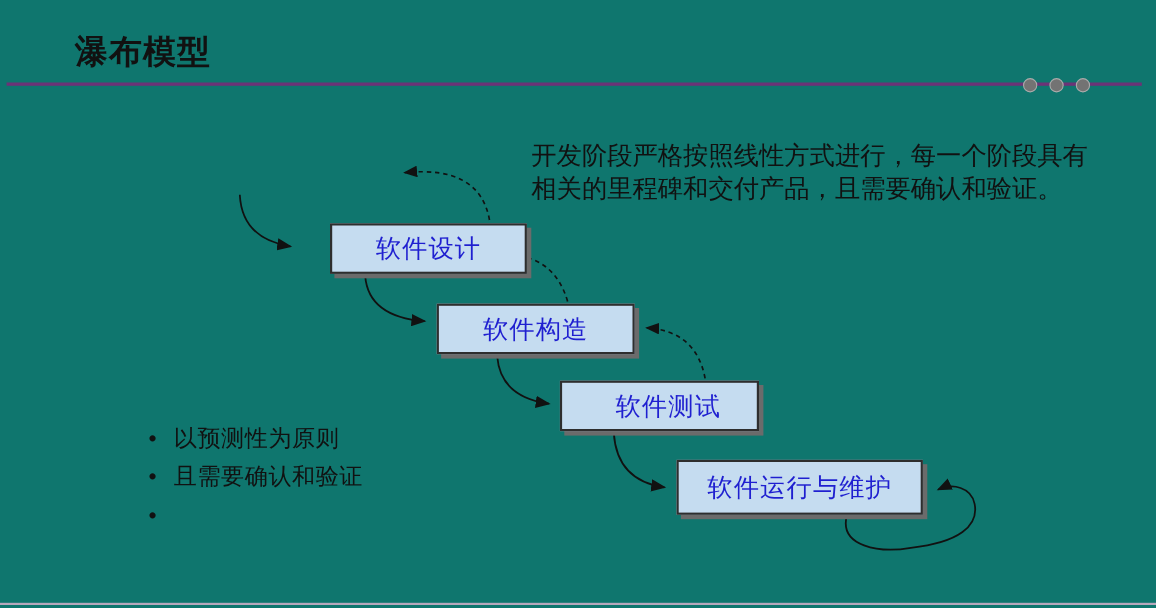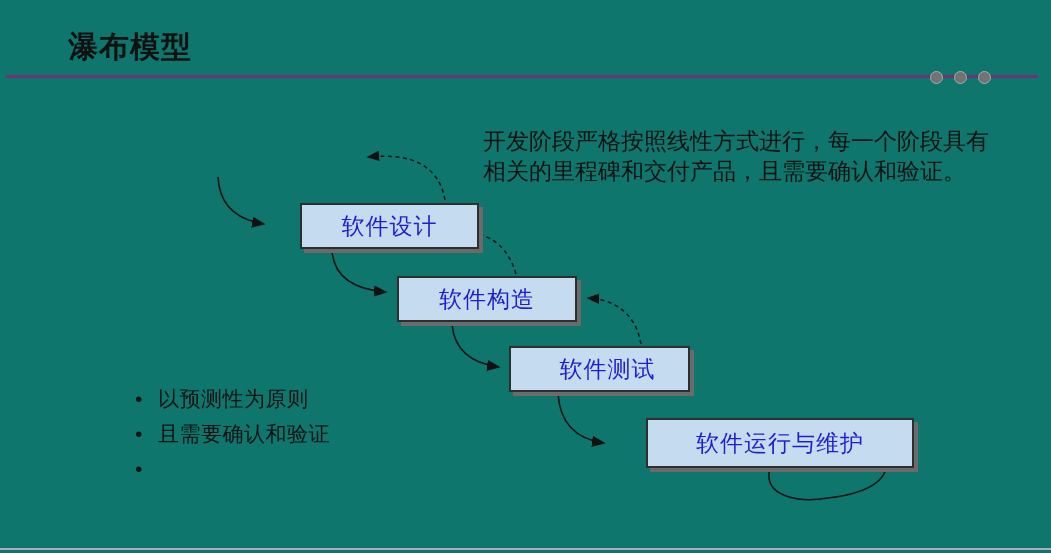--- a/index.html
+++ b/index.html
@@ -55,21 +55,21 @@
     align-items: center;
     justify-content: center;
     font-size: 23px;
     color: #1F1FD0;
     letter-spacing: 1px;
   }
   .box-1 { left: 130px; top: 130px; width: 224px; height: 46px; }
   .box-2 { left: 276px; top: 203px; width: 179px; height: 46px; margin-left: 24px; }
   .box-3 { left: 397px; top: 276px; width: 180px; height: 46px; text-align: right; }
   .box-4 { left: 509px; top: 346px; width: 181px; height: 46px; padding-left: 16px; }
-  .box-5 { left: 615px; top: 418px; width: 268px; height: 50px; margin-left: 31px; }
+  .box-5 { left: 615px; top: 418px; width: 224px; height: 50px; }
 
   .arrow-layer {
     position: absolute;
     left: 0; top: 0;
     width: 1051px; height: 553px;
     pointer-events: none;
   }
 
   
   .description {

